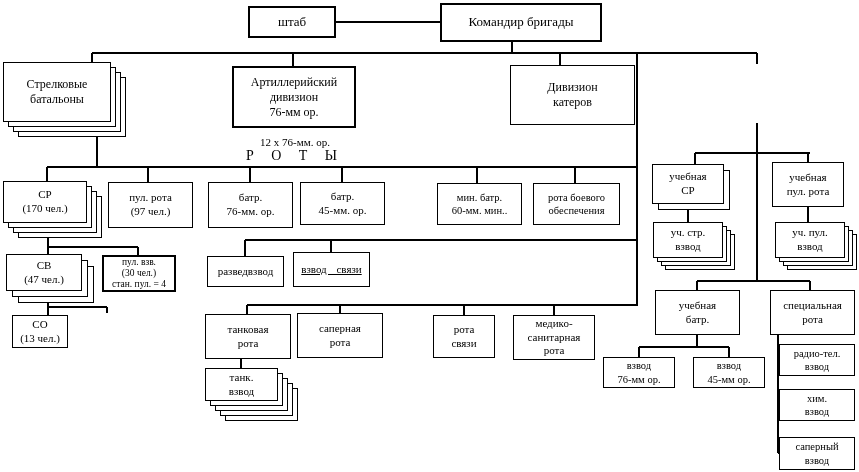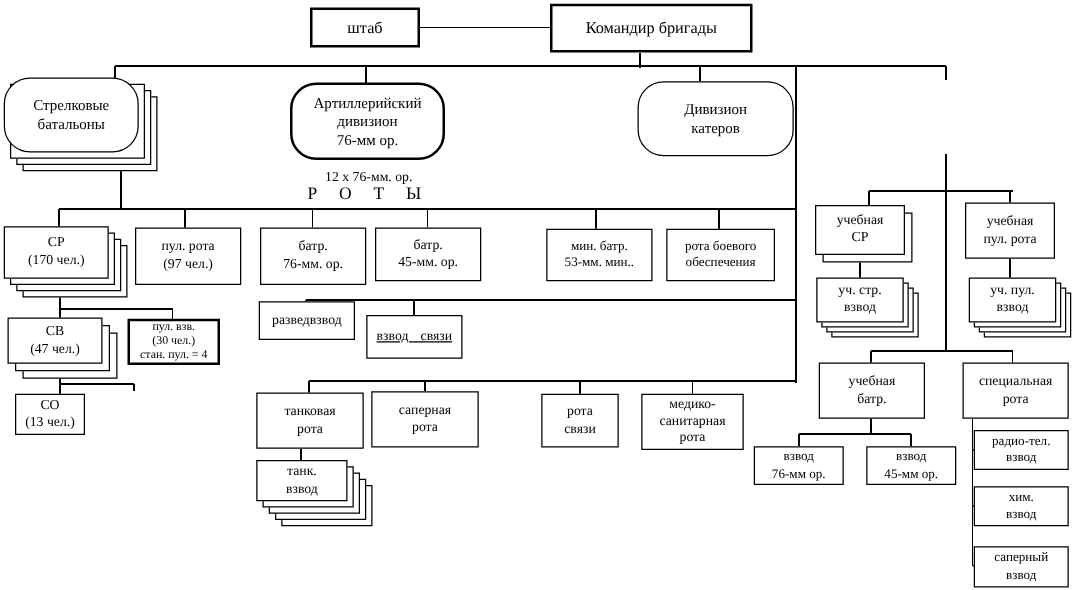--- a/index.html
+++ b/index.html
@@ -29,21 +29,21 @@
   }
   .box-face {
     position:absolute; left:0; top:0; width:100%; height:100%;
     background:#fff; border:1.4px solid #000; box-sizing:border-box;
     display:flex; align-items:center; justify-content:center;
     text-align:center; white-space:pre-line;
     font-size:11px; line-height:1.25;
   }
   .bold-border { border-width:2px; }
   .fs13 { font-size:13px; }
-  .fs12 { font-size:12px;border-radius:21px; }
+  .fs12 { font-size:12px; }
   .fs10 { font-size:10.5px; }
   .fs9  { font-size:9.5px;  line-height:1.15; }
   .fs8  { font-size:8px;    line-height:1.2;  }
   .freetext { position:absolute; text-align:center; z-index:2; }
   #guns-note { left:210px; top:136px; width:170px; font-size:11px; }
   #roty-heading { left:210px; top:148px; width:170px; font-size:14px; letter-spacing:7px; }
   .wordspace { word-spacing:7px;text-decoration:underline; }
 </style>
 </head>
 <body>
@@ -143,38 +143,38 @@
     <div class="box-face">СР
 (170 чел.)</div>
   </div>
   <div class="box" style="left:108px;top:182px;width:85px;height:46px">пул. рота
 (97 чел.)</div>
   <div class="box" style="left:208px;top:182px;width:85px;height:46px">батр.
 76-мм. ор.</div>
   <div class="box" style="left:300px;top:182px;width:85px;height:43px">батр.
 45-мм. ор.</div>
   <div class="box fs10" style="left:437px;top:183px;width:85px;height:42px">мин. батр.
-53-мм. мин..</div>
+60-мм. мин..</div>
   <div class="box fs10" style="left:533px;top:183px;width:87px;height:42px">рота боевого
 обеспечения</div>
 
   <div class="stack" style="left:6px;top:254px;width:76px;height:37px">
     <div class="ghost" style="left:12px;top:12px"></div>
     <div class="ghost" style="left:6px;top:6px"></div>
     <div class="box-face">СВ
 (47 чел.)</div>
   </div>
   <div class="box fs9 bold-border" style="left:102px;top:255px;width:74px;height:37px">пул. взв.
 (30 чел.)
 стан. пул. = 4</div>
 
   <div class="box" style="left:12px;top:315px;width:56px;height:33px">СО
 (13 чел.)</div>
 
-  <div class="box" style="left:207px;top:241px;width:77px;height:31px">разведвзвод</div>
+  <div class="box" style="left:207px;top:256px;width:77px;height:31px">разведвзвод</div>
   <div class="box wordspace" style="left:293px;top:252px;width:77px;height:35px">взвод связи</div>
 
   <div class="box" style="left:205px;top:314px;width:86px;height:45px">танковая
 рота</div>
   <div class="box" style="left:297px;top:313px;width:86px;height:45px">саперная
 рота</div>
   <div class="box" style="left:433px;top:315px;width:62px;height:43px">рота
 связи</div>
   <div class="box" style="left:513px;top:315px;width:82px;height:45px">медико-
 санитарная

